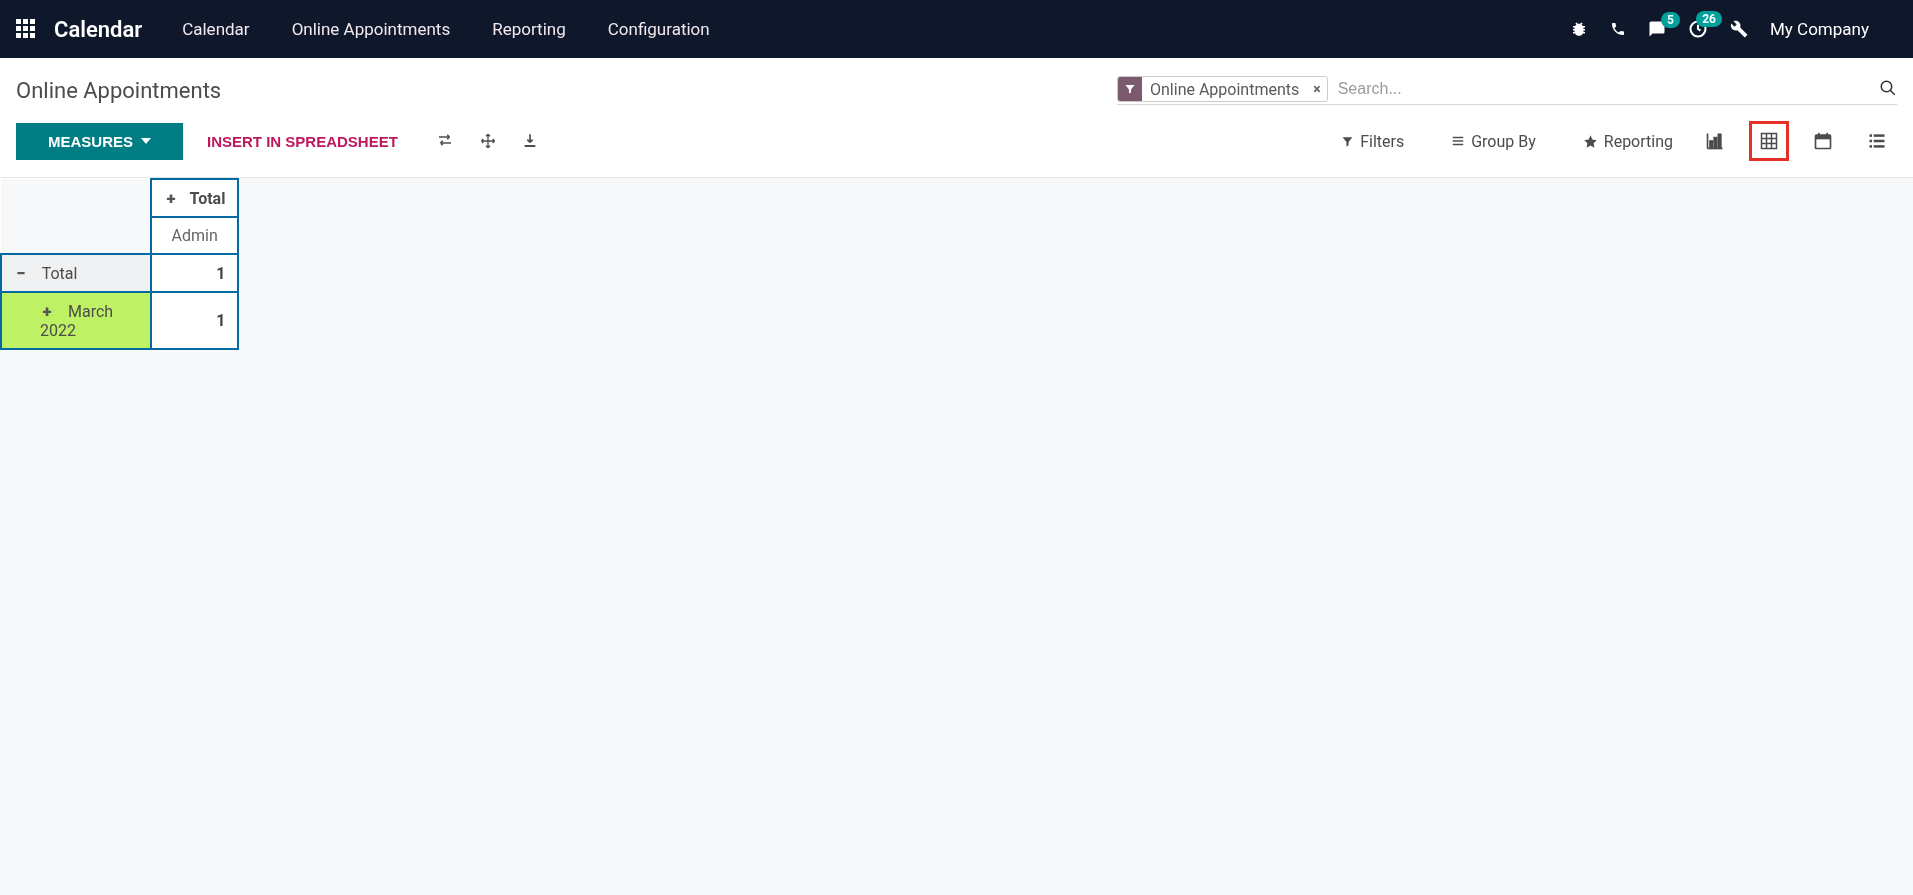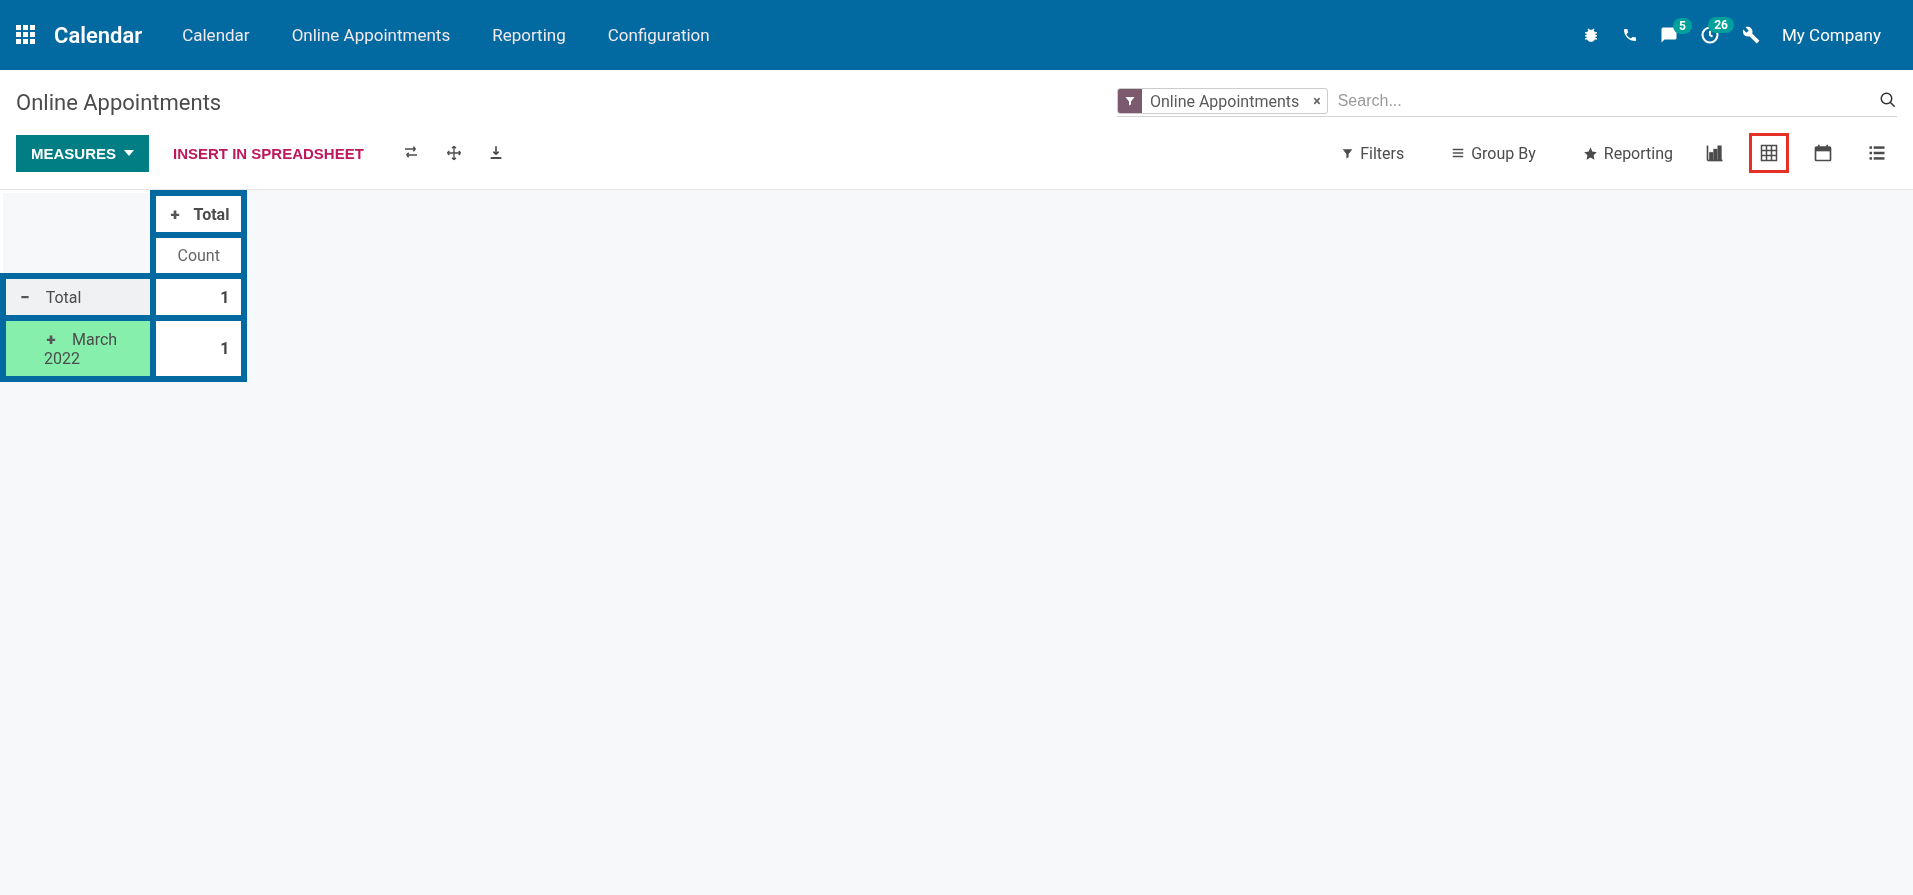--- a/index.html
+++ b/index.html
@@ -1,19 +1,19 @@
 <!DOCTYPE html>
 <html><head>
 <meta charset="utf-8">
 <style>
   * { box-sizing: border-box; }
   html, body { margin: 0; padding: 0; font-family: -apple-system, BlinkMacSystemFont, "Segoe UI", Roboto, "Helvetica Neue", Arial, sans-serif; background: #f7f8fa; font-size: 14px; color: #4c4c4c; }
   
   
-  .navbar { background: #0369a1; color: #fff; height: 70px; display: flex; align-items: center; padding: 0 20px 0 16px; }
+  .navbar { background: #0f172a; color: #fff; height: 58px; display: flex; align-items: center; padding: 0 32px 0 16px; }
   .navbar .apps-icon { display: inline-flex; align-items: center; justify-content: center; margin-right: 18px; cursor: pointer; }
   .navbar .brand { font-size: 22px; font-weight: 600; color: #fff; margin-right: 40px; }
   .navbar .nav-item { font-size: 17px; color: #f1e9ee; margin-right: 42px; cursor: pointer; }
   .navbar .nav-spacer { flex: 1; }
   .navbar .tray { display: flex; align-items: center; gap: 22px; }
   .navbar .tray-icon { display: inline-flex; align-items: center; justify-content: center; position: relative; cursor: pointer; }
   .navbar .badge { position: absolute; top: -8px; right: -14px; background: #00a09d; color: #fff; font-size: 12px; font-weight: 700; border-radius: 10px; padding: 0 6px; line-height: 16px; min-width: 16px; text-align: center; }
   .navbar .company { font-size: 17px; color: #fff; margin-left: 0; margin-right: 12px; }
   .navbar .user { display: flex; align-items: center; gap: 10px; cursor: pointer; }
   .navbar .avatar { width: 28px; height: 28px; border-radius: 50%; background: radial-gradient(circle at 30% 30%, #d6c0a8, #8d745a); }
@@ -28,45 +28,45 @@
   .facet { display: inline-flex; align-items: stretch; border: 1px solid #ccc; border-radius: 3px; overflow: hidden; margin-right: 8px; height: 26px; }
   .facet-icon { background: #7b5a6e; color: #fff; width: 24px; display: inline-flex; align-items: center; justify-content: center; }
   .facet-label { padding: 0 8px; display: inline-flex; align-items: center; font-size: 16px; color: #5a5a5a; }
   .facet-close { display: inline-flex; align-items: center; padding: 0 6px; cursor: pointer; color: #666; font-weight: 700; }
   .search-input { flex: 1; border: none; outline: none; font-size: 16px; color: #ec4899; background: transparent; }
   .search-input::placeholder { color: #9a9a9a; }
   .search-icon { color: #555; margin-left: 10px; cursor: pointer; }
 
   
   .cp-row2 { display: flex; align-items: center; padding: 6px 16px 16px 16px; }
-  .btn-primary { background: #017e84; color: #fff; font-weight: 700; font-size: 15px; border: none; padding: 10px 15px; display: inline-flex; align-items: center; gap: 8px; cursor: pointer; border-radius: 0; }
+  .btn-primary { background: #017e84; color: #fff; font-weight: 700; font-size: 15px; border: none; padding: 10px 32px; display: inline-flex; align-items: center; gap: 8px; cursor: pointer; border-radius: 0; }
   .btn-primary .caret { width: 0; height: 0; border-left: 5px solid transparent; border-right: 5px solid transparent; border-top: 6px solid #fff; display: inline-block; }
   .btn-link { background: transparent; border: none; color: #be185d; font-weight: 700; font-size: 15px; padding: 10px 14px; cursor: pointer; margin-left: 10px; }
   .tool-icons { display: inline-flex; gap: 26px; margin-left: 24px; }
   .tool-icons .ti { color: #4c4c4c; cursor: pointer; display: inline-flex; }
   .cp-row2 .spacer { flex: 1; }
 
   .search-opts { display: inline-flex; align-items: center; gap: 47px; margin-right: 22px; }
   .search-opts .opt { display: inline-flex; align-items: center; gap: 6px; color: #4c4c4c; font-size: 16px; cursor: pointer; }
   .search-opts .opt svg, .search-opts .opt .glyph { flex-shrink: 0; }
 
   .view-switch { display: inline-flex; align-items: center; gap: 14px; }
   .vs-btn { width: 40px; height: 40px; display: inline-flex; align-items: center; justify-content: center; cursor: pointer; color: #4c4c4c; border: 2px solid transparent; }
   .vs-btn.active { border: 3px solid #e53125; }
   
   
   .pivot-area { padding: 0 0 0 0; }
   .pivot { border-collapse: collapse; background: #fff; }
-  .pivot th, .pivot td { border: 6px solid #0369a1; padding: 8px 12px; font-size: 16px; }
+  .pivot th, .pivot td { border: 2px solid #0369a1; padding: 8px 12px; font-size: 16px; }
   .pivot thead tr:first-child th.col-header { background: #fff; text-align: left; }
   .pivot thead tr:first-child th.col-header .exp { font-weight: 900; color: #555; cursor: pointer; margin-right: 8px; font-size: 17px; display: inline-block; width: 14px; text-align: center; }
   .pivot thead tr:nth-child(2) th.measure { background: #fff; text-align: center; font-weight: 400; color: #666; }
   .pivot tbody th.row-header { background: #f0f1f3; text-align: left; font-weight: 400; }
   .pivot tbody th.row-header .exp { font-weight: 900; color: #555; cursor: pointer; margin-right: 10px; font-size: 17px; display: inline-block; width: 14px; text-align: center; }
-  .pivot tbody th.row-header.indent { padding-left: 38px; background: #86efac; }
+  .pivot tbody th.row-header.indent { padding-left: 38px; background: #bef264; }
   .pivot tbody td.val { text-align: right; font-weight: 700; color: #444; }
   .pivot .no-border-tl { border-top: none; border-left: none; background: #f7f8fa; }
 </style>
 </head>
 <body>
 
 <div class="navbar">
   <span class="apps-icon">
     <svg width="20" height="20" viewBox="0 0 20 20" fill="#fff">
         <rect x="0" y="0" width="5" height="5"></rect>
@@ -236,21 +236,21 @@
     <thead>
       <tr>
         <th class="no-border-tl" style="width:150px;border:none;background:#f7f8fa;"></th>
         <th class="col-header">
           <span class="exp">+</span>
           <span>Total</span>
         </th>
       </tr>
       <tr>
         <th class="no-border-tl" style="border:none;background:#f7f8fa;"></th>
-        <th class="measure">Count</th>
+        <th class="measure">Admin</th>
       </tr>
     </thead>
     <tbody>
       <tr>
         <th class="row-header">
           <span class="exp">−</span>
           <span>Total</span>
         </th>
         <td class="val">1</td>
       </tr>

